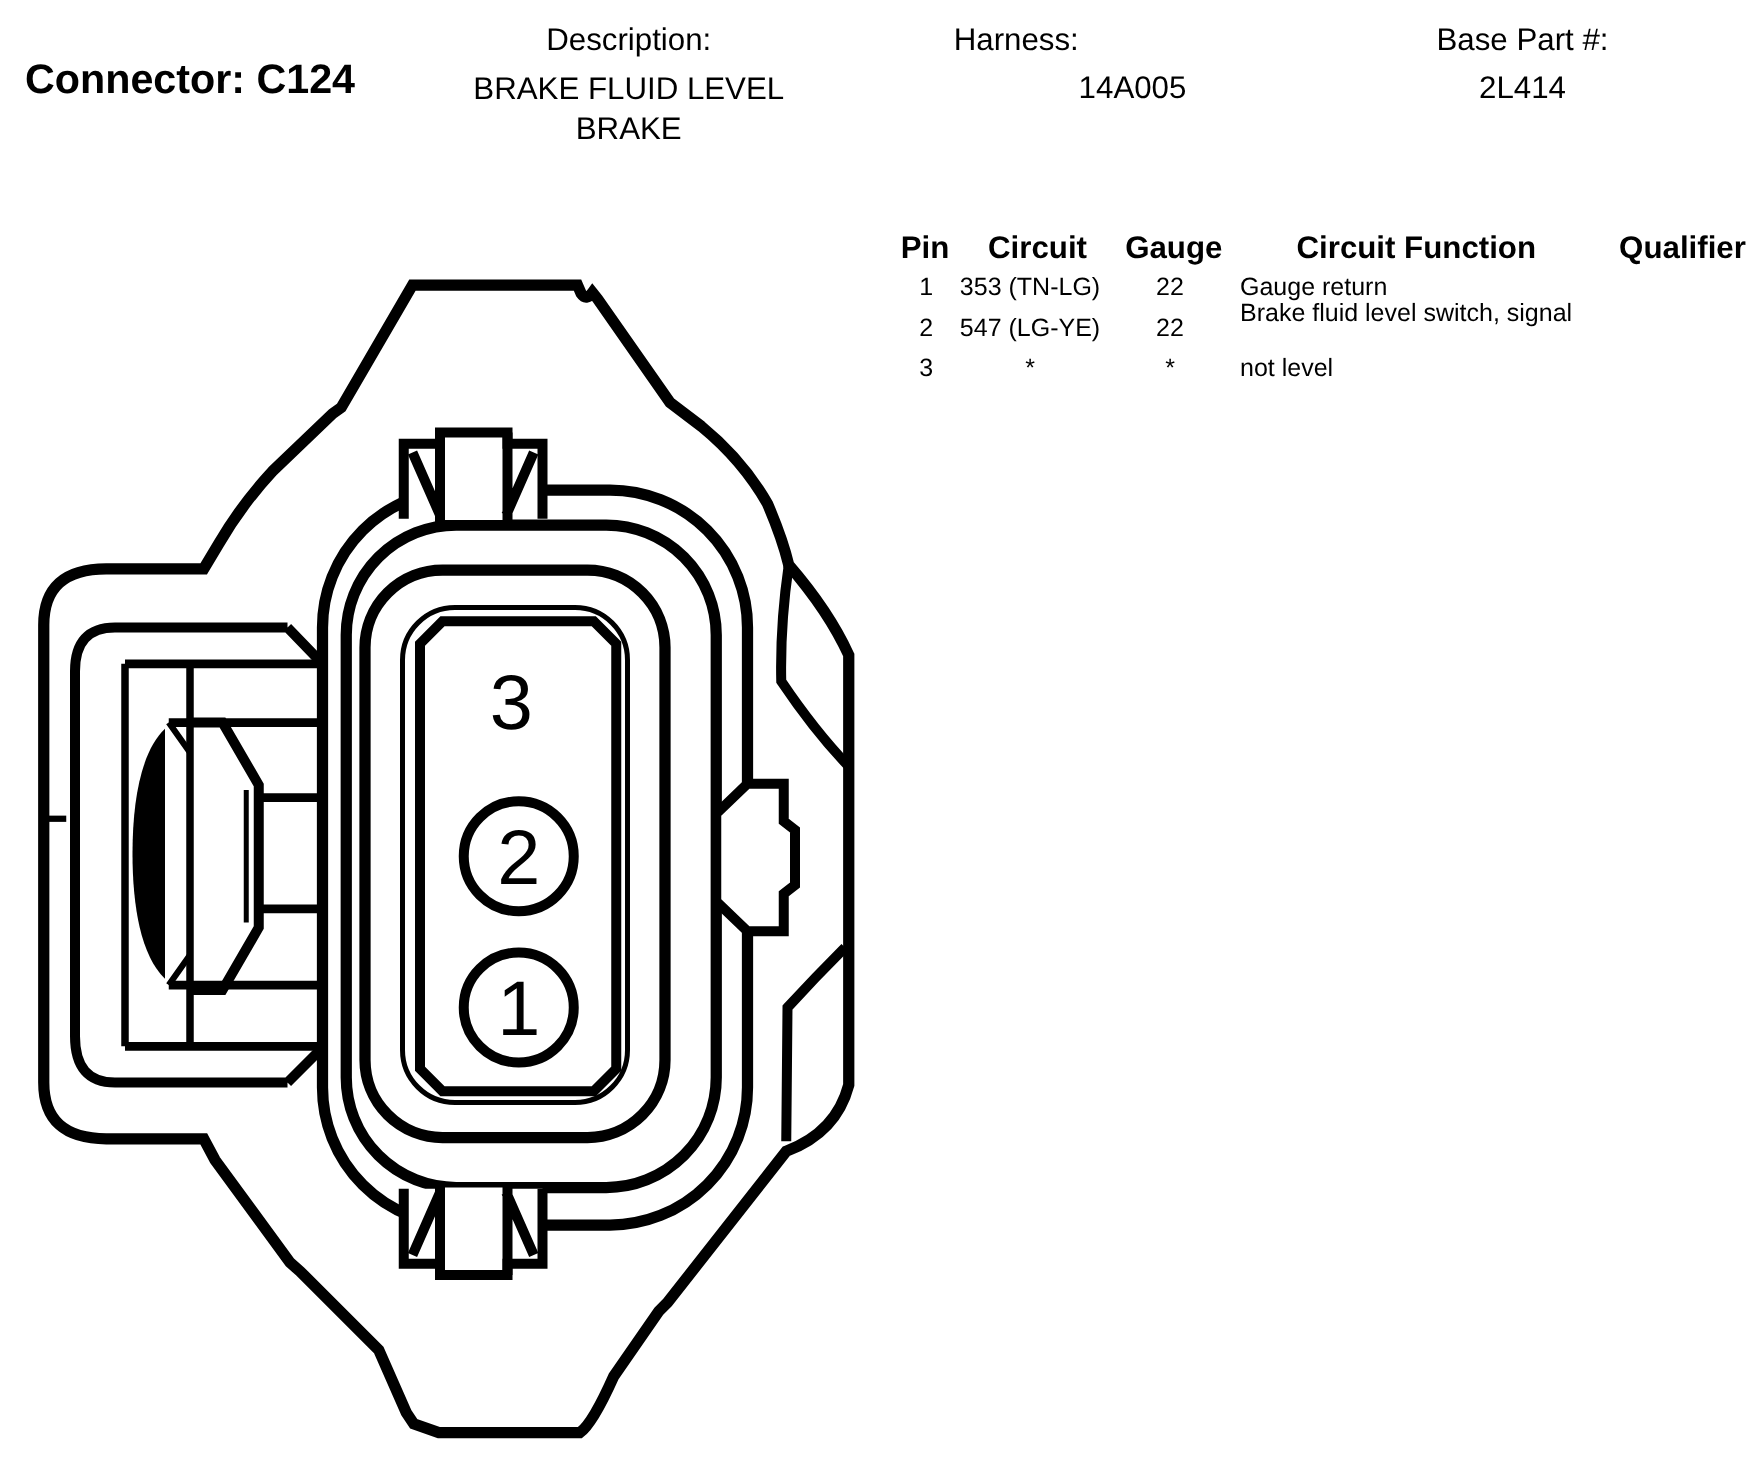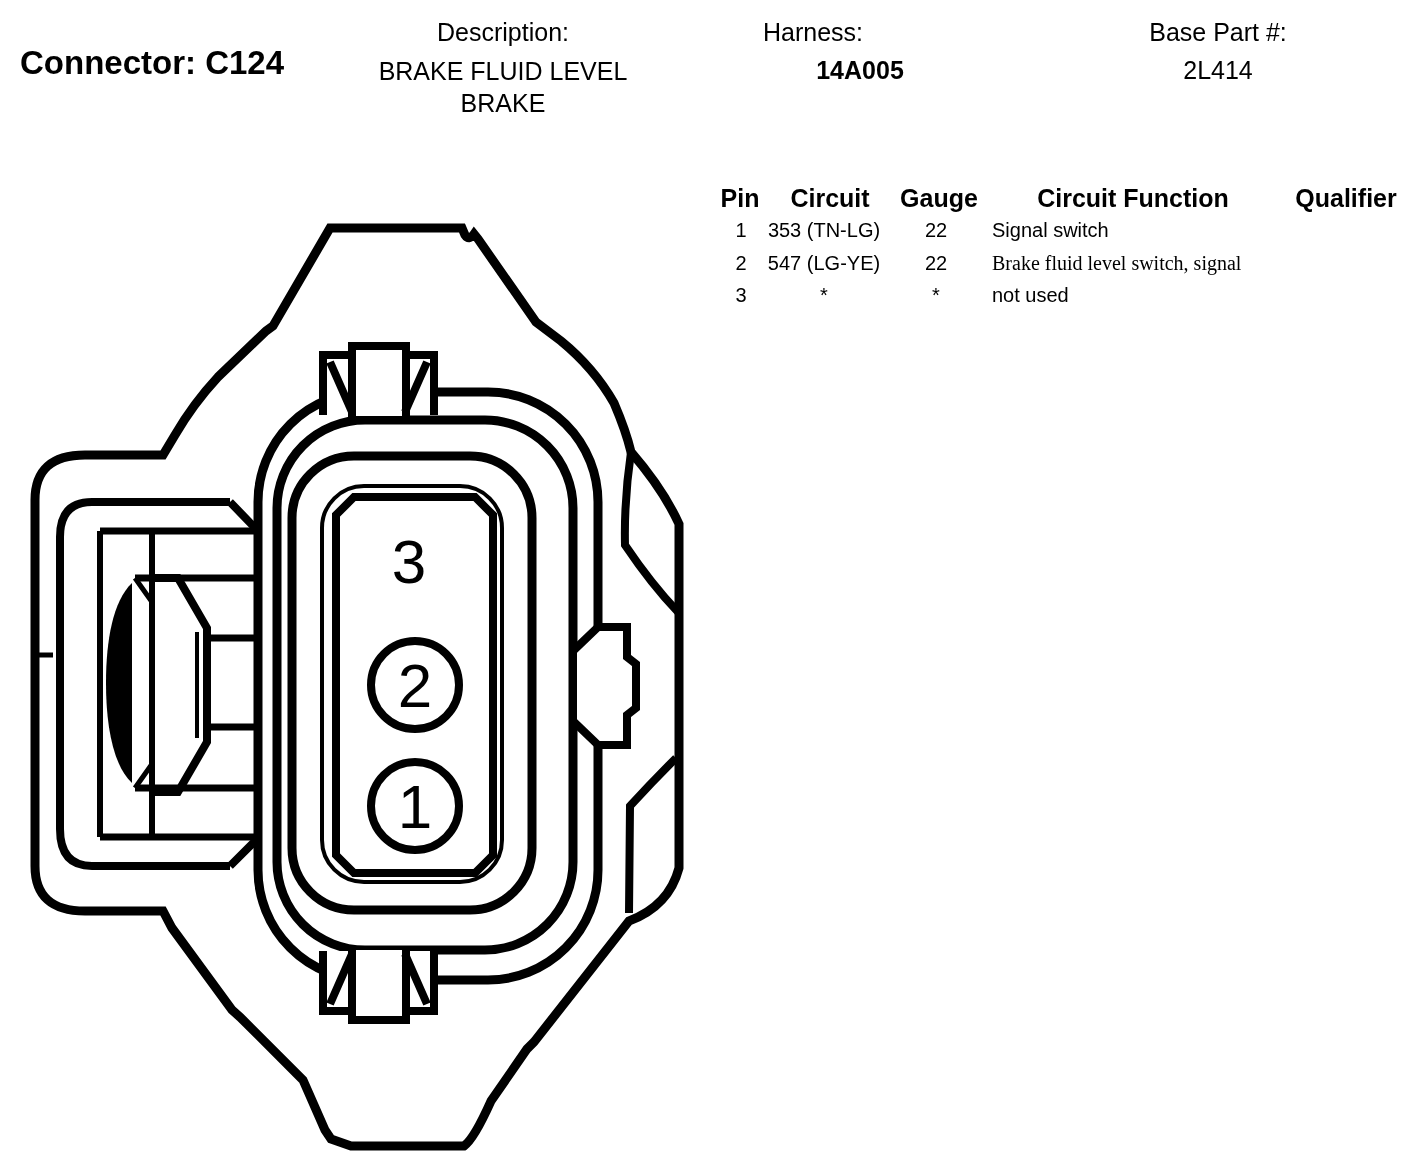--- a/index.html
+++ b/index.html
@@ -21,54 +21,54 @@
 </style>
 </head>
 <body>
 
 <div class="abs hdr-title" style="left:20px;top:44px;">Connector: C124</div>
 
 <div class="abs ctr hdr-label" style="left:503px;top:18px;">Description:</div>
 <div class="abs ctr desc-value" style="left:503px;top:55px;">BRAKE FLUID LEVEL BRAKE</div>
 
 <div class="abs ctr hdr-label" style="left:813px;top:18px;">Harness:</div>
-<div class="abs ctr hdr-value" style="left:860px;top:56px;font-weight:bold;">14A005</div>
+<div class="abs ctr hdr-value" style="left:906px;top:56px;">14A005</div>
 
 <div class="abs ctr hdr-label" style="left:1218px;top:18px;">Base Part #:</div>
 <div class="abs ctr hdr-value" style="left:1218px;top:56px;">2L414</div>
 
 <div>
 
   <div class="abs ctr tbl-h" style="left:740px;top:184px;">Pin</div>
   <div class="abs ctr tbl-h" style="left:830px;top:184px;">Circuit</div>
   <div class="abs ctr tbl-h" style="left:939px;top:184px;">Gauge</div>
   <div class="abs ctr tbl-h" style="left:1133px;top:184px;">Circuit Function</div>
   <div class="abs ctr tbl-h" style="left:1346px;top:184px;">Qualifier</div>
 
   <div>
     <div class="abs ctr tbl-c" style="left:741px;top:219px;">1</div>
     <div class="abs ctr tbl-c" style="left:824px;top:219px;">353 (TN-LG)</div>
     <div class="abs ctr tbl-c" style="left:936px;top:219px;">22</div>
-    <div class="abs tbl-c" style="left:992px;top:219px;">Signal switch</div>
+    <div class="abs tbl-c" style="left:992px;top:219px;">Gauge return</div>
     <div class="abs ctr tbl-c" style="left:1346px;top:219px;"></div>
   </div>
 
   <div>
     <div class="abs ctr tbl-c" style="left:741px;top:252px;">2</div>
     <div class="abs ctr tbl-c" style="left:824px;top:252px;">547 (LG-YE)</div>
     <div class="abs ctr tbl-c" style="left:936px;top:252px;">22</div>
-    <div class="abs tbl-c" style="left:992px;top:252px;font-family:Liberation Serif, serif;">Brake fluid level switch, signal</div>
+    <div class="abs tbl-c" style="left:992px;top:240px;">Brake fluid level switch, signal</div>
     <div class="abs ctr tbl-c" style="left:1346px;top:252px;"></div>
   </div>
 
   <div>
     <div class="abs ctr tbl-c" style="left:741px;top:284px;">3</div>
     <div class="abs ctr tbl-c" style="left:824px;top:284px;">*</div>
     <div class="abs ctr tbl-c" style="left:936px;top:284px;">*</div>
-    <div class="abs tbl-c" style="left:992px;top:284px;">not used</div>
+    <div class="abs tbl-c" style="left:992px;top:284px;">not level</div>
     <div class="abs ctr tbl-c" style="left:1346px;top:284px;"></div>
   </div>
 </div>
 
 <svg class="abs" style="left:0;top:0;" width="1408" height="1172" viewBox="0 0 1408 1172" fill="none" stroke="#000" stroke-width="8">
 
   <path fill="#ffffff" stroke-width="9" d="M330,228 H462 L465,235 Q469,241 474,234 L478,239 L536,322 L561,341 Q594,368 614,403
        Q626,431 631,452 Q663,489 679,524 V868 Q669,906 629,921 L534,1042 L527,1049 L491,1101
        Q474,1139 464,1146 H351 L331,1139 L325,1130 L303,1080 L240,1017 L232,1010 L172,928
        L163,911 H85 Q35,911 35,866 V500 Q35,455 85,455 H163 L175,435 Q193,404 218,377

